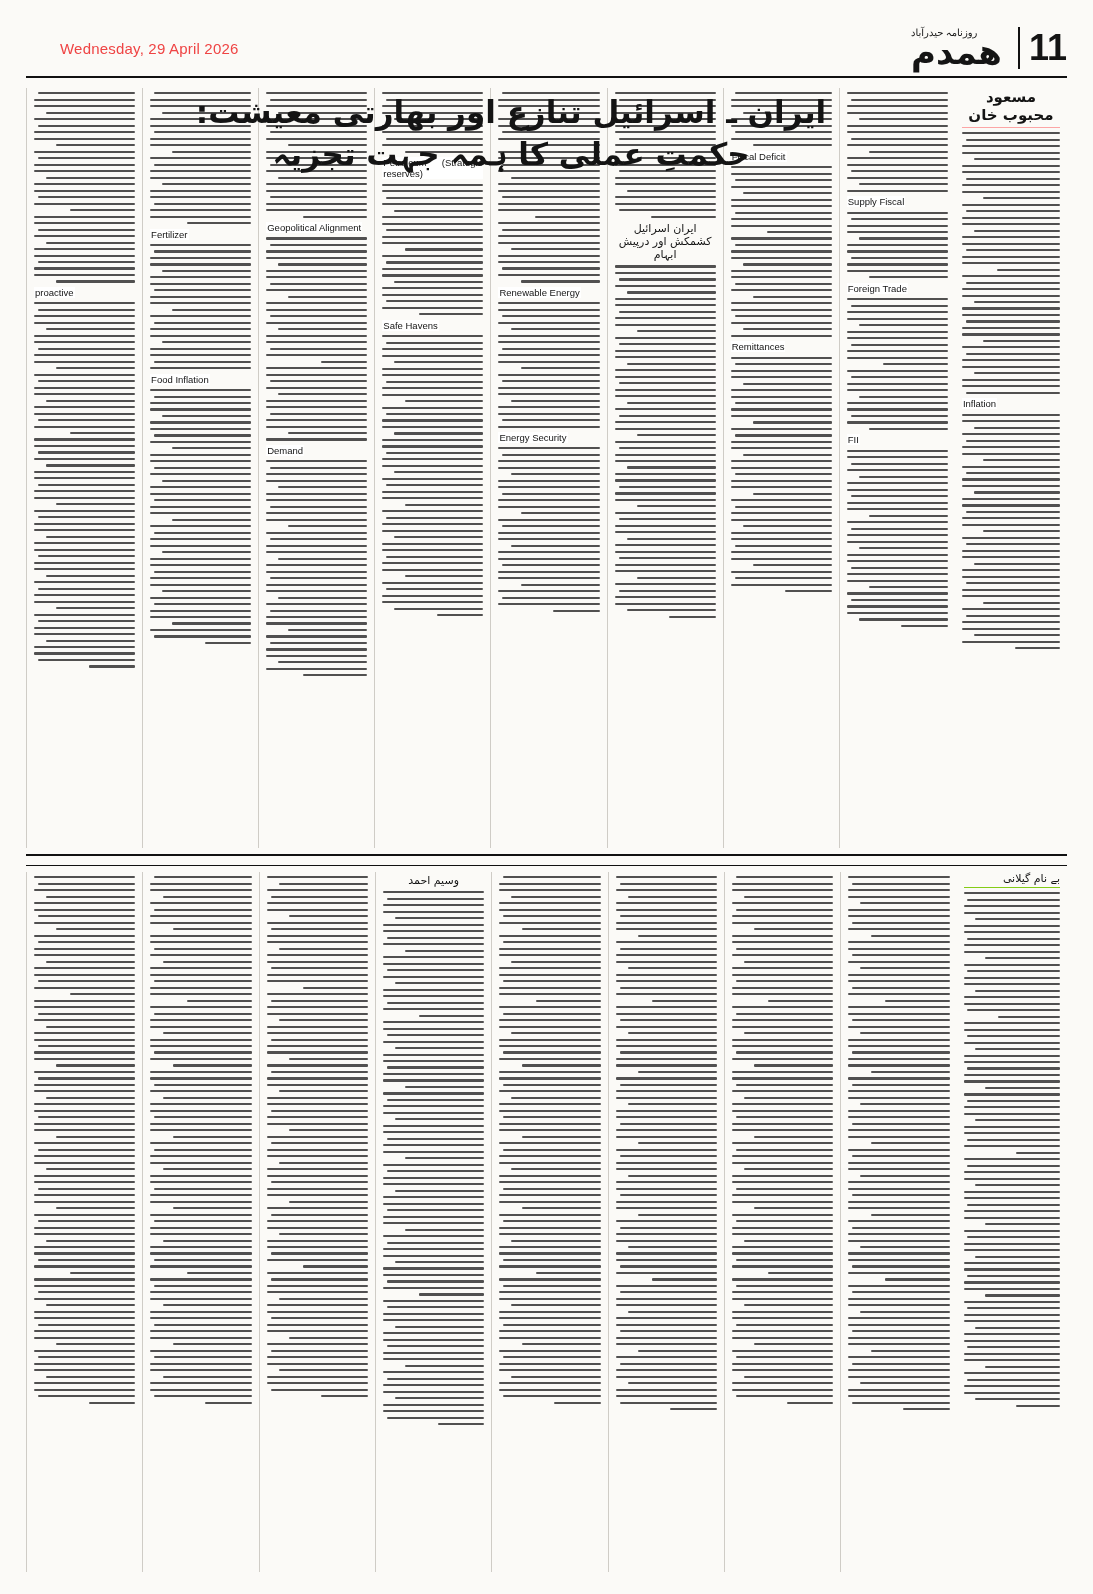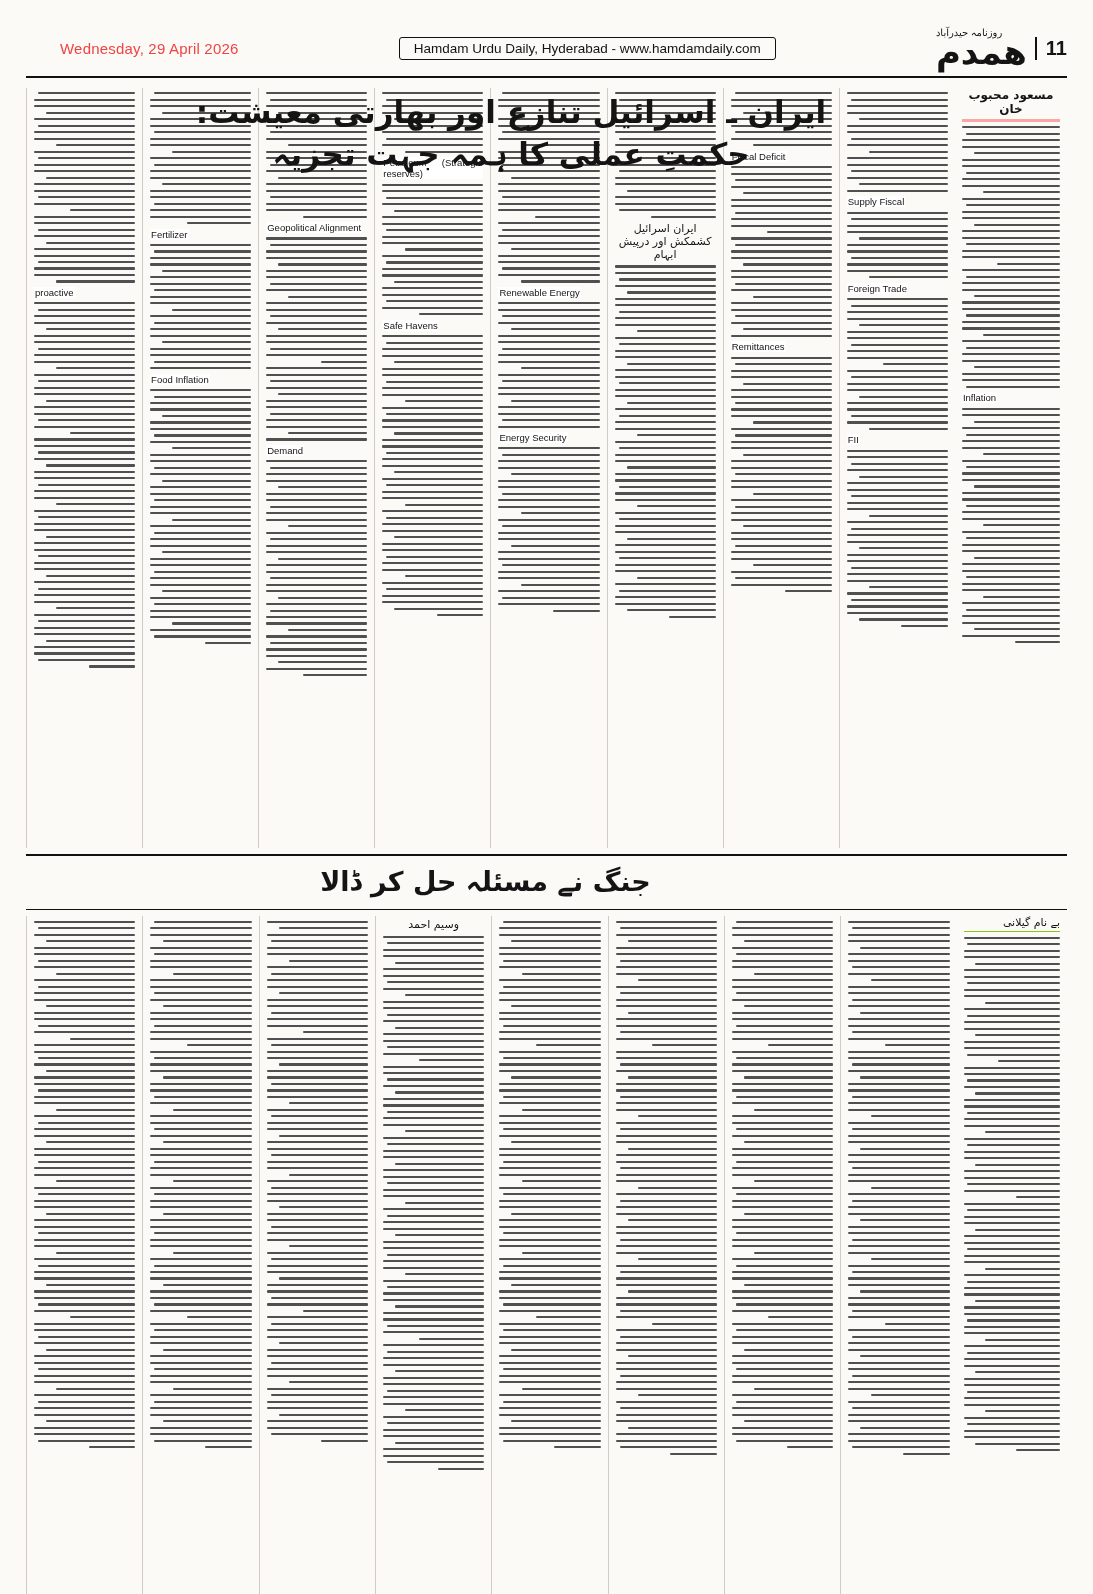--- a/index.html
+++ b/index.html
@@ -46,23 +46,23 @@
     display:flex;flex-direction:column;align-items:flex-end;line-height:1;
     direction:rtl;
   }
   .mh-logo .sub{font-size:10px;letter-spacing:.5px;}
   .mh-logo .main{
     font-size:34px;font-weight:bold;
     font-family:"DejaVu Sans", sans-serif;
     margin-top:-3px;
   }
   .mh-pagenum{
-    font-size:20px;font-weight:bold;
+    font-size:36px;font-weight:bold;
     border-left:2px solid #111;
-    padding-left:9px;margin-left:8px;
+    padding-left:9px;margin-left:16px;
     font-family:"Liberation Sans", sans-serif;
   }
 
   
   .urdu{direction:rtl;text-align:justify;}
   .tl{ 
     height:2.1px;background:#2b2b2b;margin:4.4px 0;border-radius:1px;opacity:.82;
   }
   .tl.s1{width:100%}
   .tl.s2{width:96%}
@@ -128,33 +128,32 @@
     font-family:"DejaVu Sans", sans-serif;
     font-size:11px;font-weight:normal;margin:4px 0 2px;
   }
   .rightcol-head{
     direction:rtl;text-align:right;
     font-family:"DejaVu Sans", sans-serif;
     font-size:11px;font-weight:normal;
     border-bottom:1px solid #84cc16;padding-bottom:2px;margin-bottom:4px;
   }
   .author{
-    direction:rtl;text-align:center;font-size:12px;font-weight:bold;
+    direction:rtl;text-align:center;font-size:15px;font-weight:bold;
     font-family:"DejaVu Sans", sans-serif;
-    border-bottom:3px solid #fca5a5;padding-bottom:3px;margin-bottom:4px;
+    border-bottom:1px solid #fca5a5;padding-bottom:3px;margin-bottom:4px;
   }
 </style>
 </head>
 <body>
 
 <div class="page">
 
   <div class="masthead">
     <div class="mh-date">Wednesday, 29 April 2026</div>
-    <div class="mh-center">Hamdam Urdu Daily, Hyderabad - www.hamdamdaily.com</div>
     <div class="mh-right">
       <div class="mh-logo">
         <span class="sub">روزنامہ          حیدرآباد</span>
         <span class="main">ھمدم</span>
       </div>
       <div class="mh-pagenum">11</div>
     </div>
   </div>
 
   <div class="body-area">
@@ -959,23 +958,20 @@
     </div>
   </div>
 
   <div style="position:absolute;left:166px;top:86px;width:690px;">
     <div class="headline-main">ایران ـ اسرائیل تنازع اور بھارتی معیشت: حکمتِ عملی کا ہمہ جہت تجزیہ</div>
   </div>
 
   <div class="rule-h"></div>
 
   <div style="display:flex;align-items:flex-start;gap:10px;">
-    <div style="flex:1;">
-      <div class="headline-bold2">جنگ نے مسئلہ حل کر ڈالا</div>
-    </div>
     <div style="width:112px;"></div>
   </div>
   <div class="rule-thin"></div>
 
   <div class="lower-area">
 
     <div class="col" style="width:118px">
       <div class="urdu">
         <div class="tl s1"></div>
           <div class="tl s2"></div>

